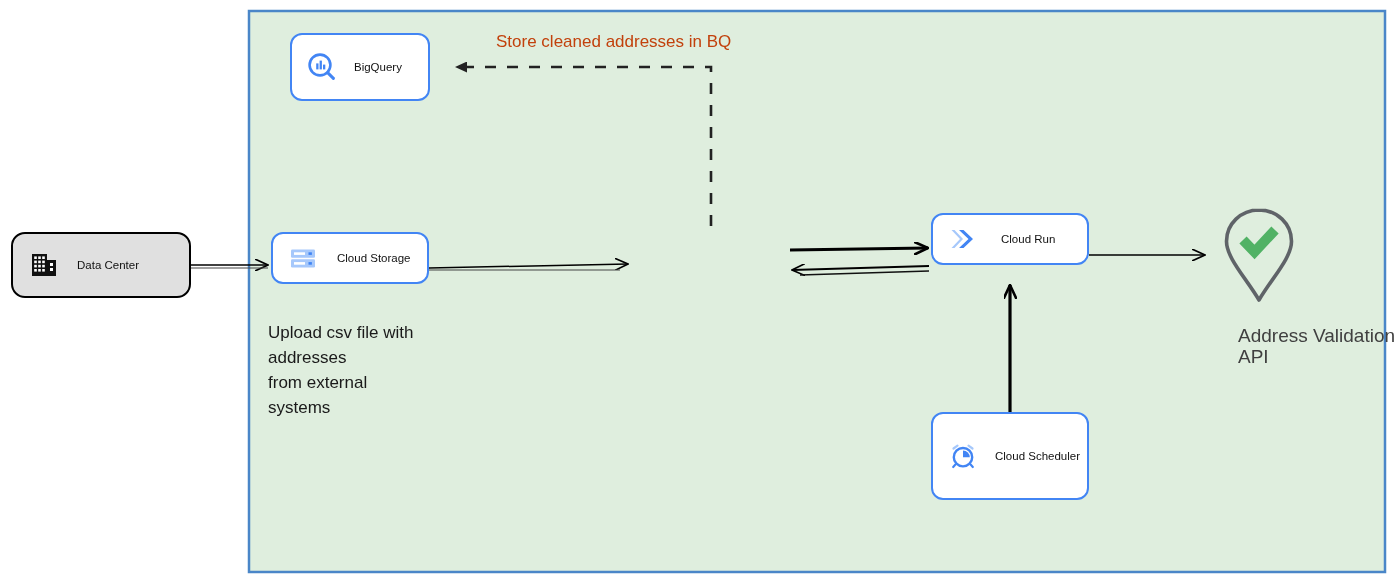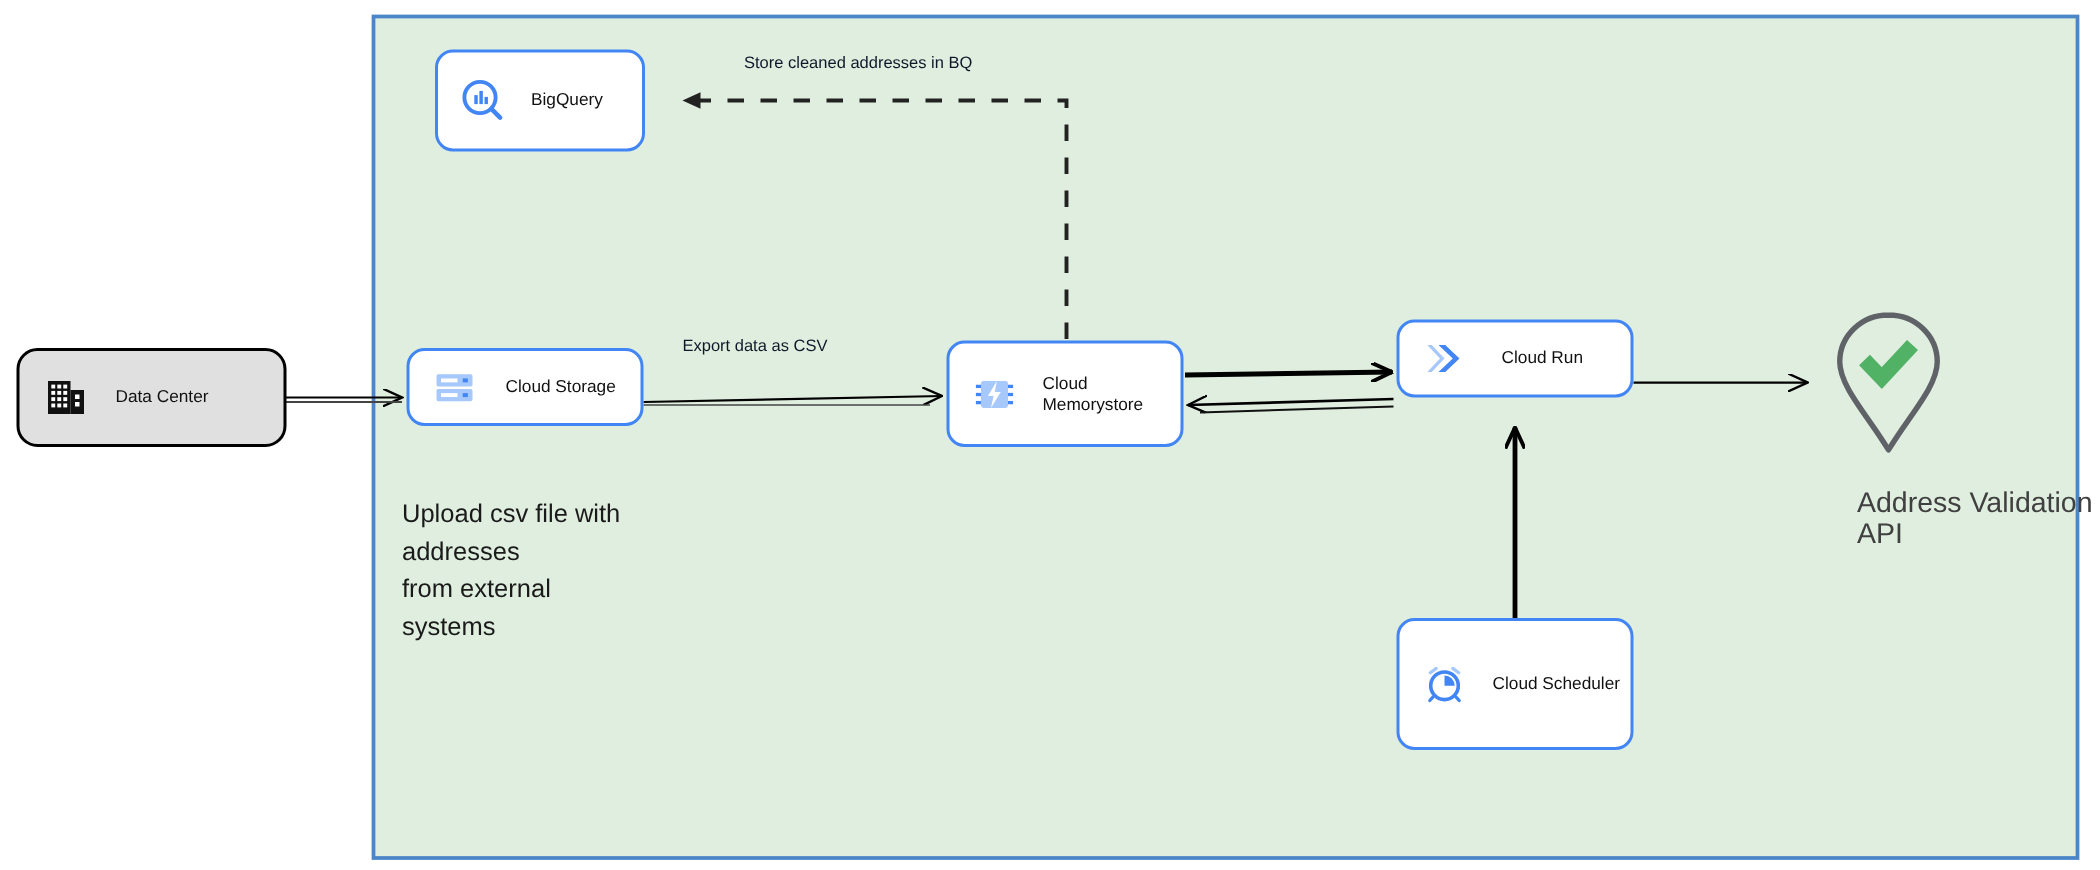--- a/index.html
+++ b/index.html
@@ -6,21 +6,21 @@
   body{width:1400px;height:580px;position:relative;overflow:hidden;
        font-family:"Liberation Sans","DejaVu Sans",sans-serif;color:#111111;}
   #stage{position:absolute;left:0;top:0;width:1400px;height:580px;}
   svg.layer{position:absolute;left:0;top:0;width:1400px;height:580px;overflow:visible;}
   .node{position:absolute;box-sizing:border-box;display:flex;align-items:center;}
   .node.gcp{background:#ffffff;border:2px solid #4285f4;border-radius:12px;}
   .node.onprem{background:#e0e0e0;border:2.5px solid #000000;border-radius:14px;}
   .node .ico{flex:0 0 auto;display:flex;align-items:center;justify-content:center;}
   .node .lbl{font-size:11.5px;line-height:14px;color:#111;}
   .caption{position:absolute;font-size:17px;line-height:25px;color:#1a1a1a;white-space:pre-wrap;}
-  .edge-label{position:absolute;font-size:11px;line-height:22px;color:#0f172a;}
+  .edge-label{position:absolute;font-size:17px;line-height:22px;color:#c2410c;}
   .pin-label{position:absolute;font-size:19px;line-height:21px;color:#404040;}
   .pin{position:absolute;}
 </style>
 </head>
 <body>
 
 <div id="stage">
 
   <svg class="layer" viewBox="0 0 1400 580">
     <defs>
@@ -107,38 +107,20 @@
         <rect x="4" y="17.3" width="24" height="8.2" rx="1.2" fill="#a6c8fb"></rect>
         <rect x="7" y="10.3" width="11" height="2.6" fill="#fff"></rect>
         <rect x="7" y="20.1" width="11" height="2.6" fill="#fff"></rect>
         <rect x="21.5" y="10.3" width="3.4" height="2.6" fill="#4285f4"></rect>
         <rect x="21.5" y="20.1" width="3.4" height="2.6" fill="#4285f4"></rect>
       </svg>
     </span>
     <span class="lbl" style="margin-left:18px;">Cloud Storage</span>
   </div>
 
-  <div class="node gcp" style="left:631px;top:227px;width:158px;height:71px;">
-    <span class="ico" style="margin-left:14px;width:32px;height:32px;">
-      <svg width="32" height="32" viewBox="0 0 32 32">
-        <rect x="7" y="7" width="18" height="18" rx="1.6" fill="#a6c8fb"></rect>
-        <g fill="#4285f4">
-          <rect x="3.6" y="9.5" width="3.4" height="2.2"></rect>
-            <rect x="3.6" y="14.9" width="3.4" height="2.2"></rect>
-            <rect x="3.6" y="20.3" width="3.4" height="2.2"></rect>
-          <rect x="25" y="9.5" width="3.4" height="2.2"></rect>
-            <rect x="25" y="14.9" width="3.4" height="2.2"></rect>
-            <rect x="25" y="20.3" width="3.4" height="2.2"></rect>
-        </g>
-        <path d="M17.6,7 L11.6,17 L15.4,17 L13.6,25 L20.2,14.4 L16.2,14.4 Z" fill="#ffffff"></path>
-      </svg>
-    </span>
-    <span class="lbl" style="margin-left:16px;white-space:pre-line;">Cloud
-Memorystore</span>
-  </div>
 
   <div class="node gcp" style="left:931px;top:213px;width:158px;height:52px;">
     <span class="ico" style="margin-left:14px;width:34px;height:32px;">
       <svg width="34" height="32" viewBox="0 0 34 32">
         <path d="M4.5,7 L13,16 L4.5,25 L7.5,25 L16,16 L7.5,7 Z" fill="#a6c8fb"></path>
         <path d="M12,7 L21.5,16 L12,25 L16.5,25 L26,16 L16.5,7 Z" fill="#4285f4"></path>
       </svg>
     </span>
     <span class="lbl" style="margin-left:20px;">Cloud Run</span>
   </div>
@@ -160,20 +142,19 @@
   <div class="pin" style="left:1222px;top:206px;">
     <svg width="74" height="98" viewBox="0 0 74 98">
       <path d="M37,4 C18.8,4 4.5,18 4.5,35.2 C4.5,52 24,72 37,94 C50,72 69.5,52 69.5,35.2 C69.5,18 55.2,4 37,4 Z" fill="none" stroke="#5f6368" stroke-width="3.6" stroke-linejoin="round"></path>
       <path d="M21,34 L32.5,46 L53,24" fill="none" stroke="#51b265" stroke-width="10" stroke-linecap="butt" stroke-linejoin="miter"></path>
     </svg>
   </div>
   <div class="pin-label" style="left:1238px;top:325px;width:160px;white-space:pre-line;">Address Validation
 API</div>
 
   <div class="edge-label" style="left:496px;top:31px;">Store cleaned addresses in BQ</div>
-  <div class="edge-label" style="left:455px;top:220px;">Export data as CSV</div>
 
-  <div class="caption" style="left:268px;top:330px;width:330px;">Upload csv file with
+  <div class="caption" style="left:268px;top:320px;width:330px;">Upload csv file with
 addresses
 from external
 systems</div>
 
 </div>
 
 </body></html>

